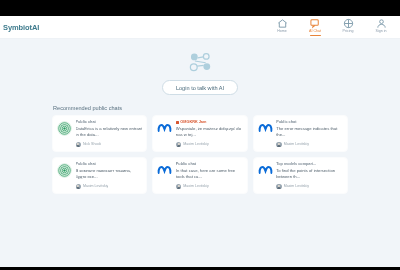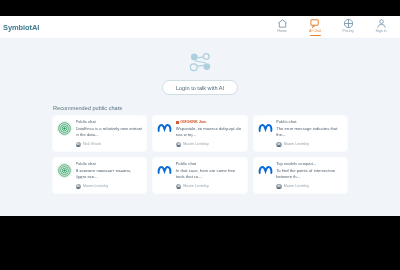--- a/index.html
+++ b/index.html
@@ -32,21 +32,21 @@
     bottom: 0; left: 0;
     width: 400px;
     height: 54px;
     background: #000000;
   }
 
   .viewport {
     position: absolute;
     top: 16px; left: 0;
     width: 400px;
-    height: 200px;
+    height: 251px;
     background: #f1f5f9;
     overflow: hidden;
   }
 
   
   .header {
     position: relative;
     height: 23px;
     background: #ffffff;
     display: flex;

